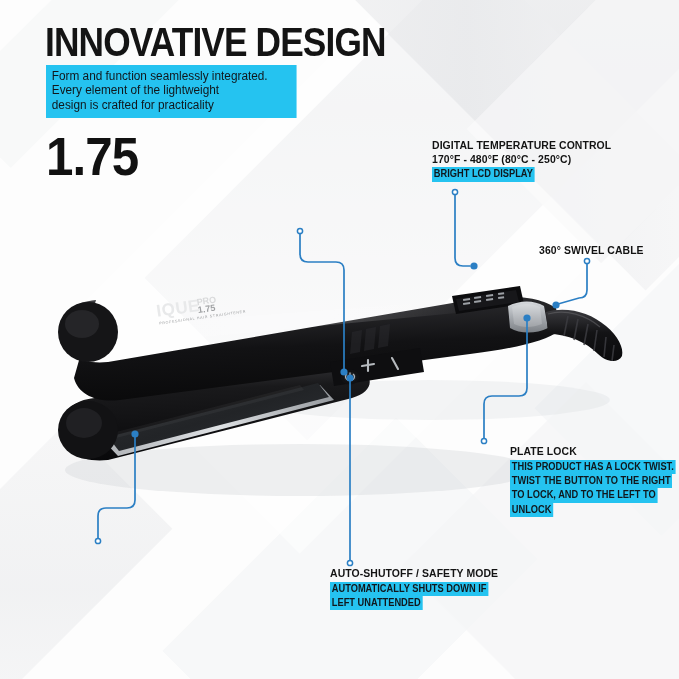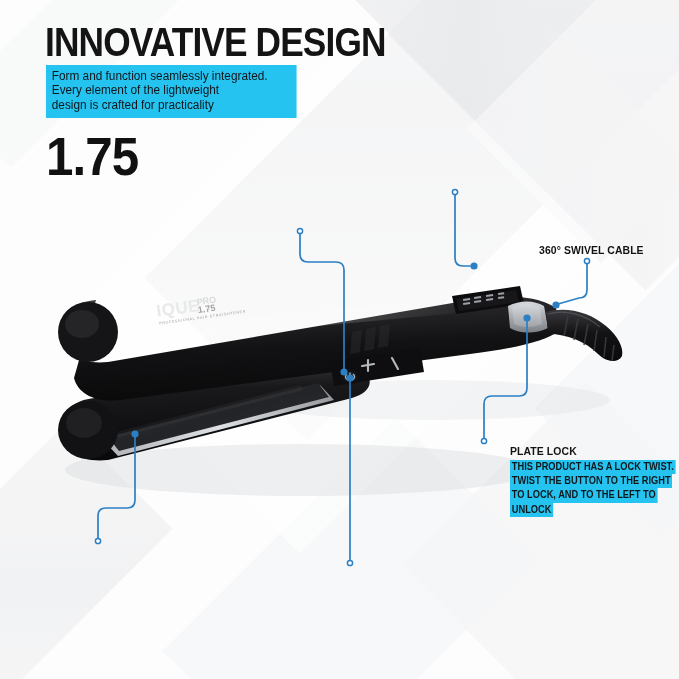--- a/index.html
+++ b/index.html
@@ -245,29 +245,39 @@
   <div class="title">INNOVATIVE DESIGN</div>
 
   <div class="subbox">
     <div>Form and function seamlessly integrated.</div>
     <div>Every element of the lightweight</div>
     <div>design is crafted for practicality</div>
   </div>
 
   <div class="bignum">1.75</div>
 
+  <div class="callout" style="left:432px;top:138px;">
+    <div class="hd">DIGITAL TEMPERATURE CONTROL</div>
+    <div class="hd">170°F - 480°F (80°C - 250°C)</div>
+    <div class="hl">BRIGHT LCD DISPLAY</div>
+  </div>
 
 
   <div class="callout" style="left:539px;top:243px;">
     <div class="hd">360° SWIVEL CABLE</div>
   </div>
 
   <div class="callout" style="left:498px;top:444px;padding-left:12px;">
     <div class="hd">PLATE LOCK</div>
     <div class="hl">THIS PRODUCT HAS A LOCK TWIST.</div>
     <div class="hl tight">TWIST THE BUTTON TO THE RIGHT</div>
     <div class="hl tight">TO LOCK, AND TO THE LEFT TO</div>
     <div class="hl tight">UNLOCK</div>
   </div>
 
 
+  <div class="callout" style="left:330px;top:566px;">
+    <div class="hd">AUTO-SHUTOFF / SAFETY MODE</div>
+    <div class="hl">AUTOMATICALLY SHUTS DOWN IF</div>
+    <div class="hl tight">LEFT UNATTENDED</div>
+  </div>
 
 </div>
 
 </body></html>

